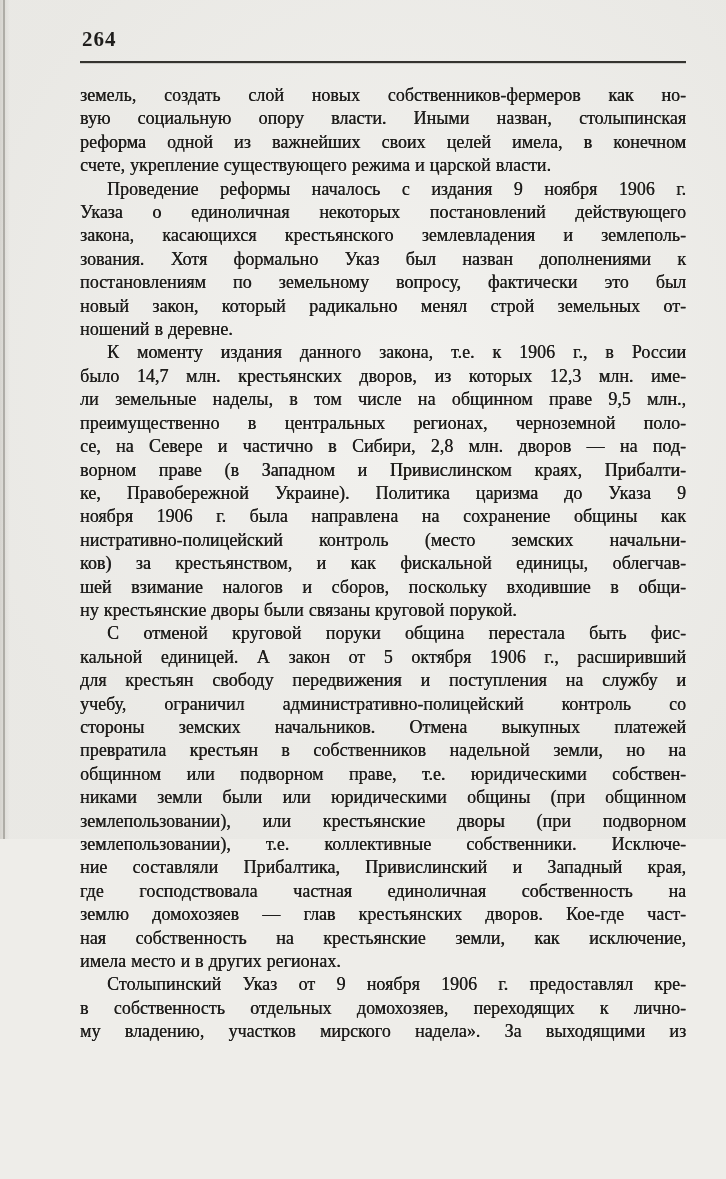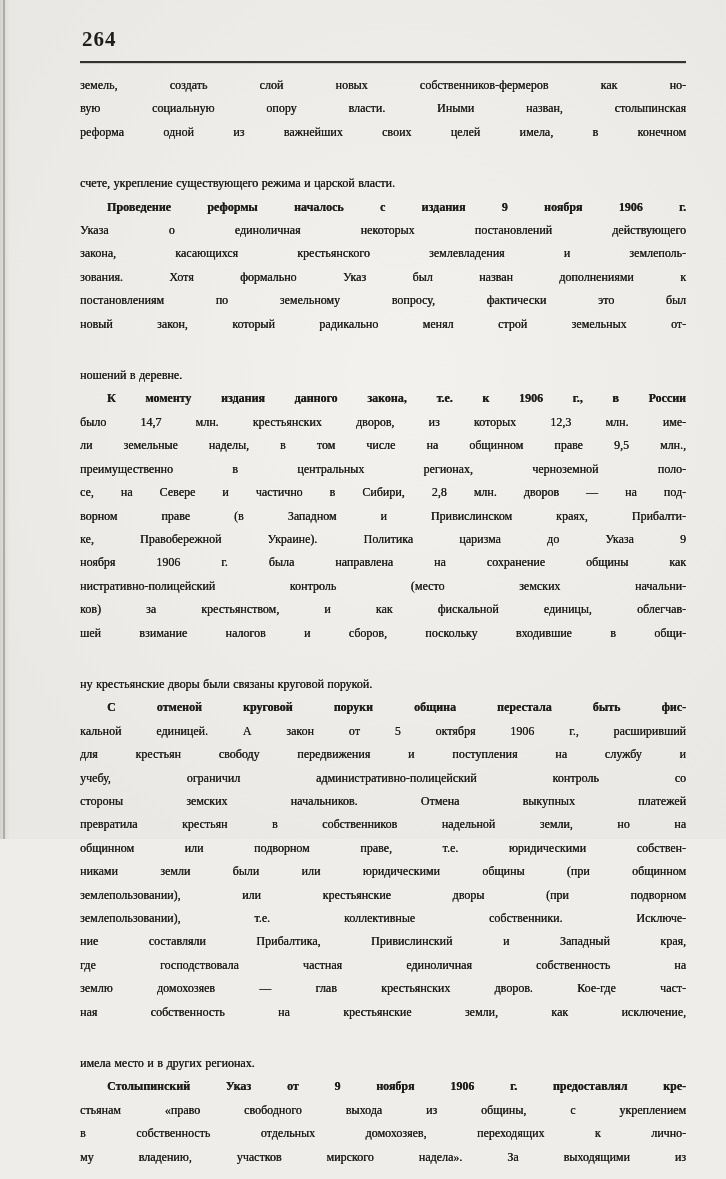--- a/index.html
+++ b/index.html
@@ -45,35 +45,35 @@
     left: 80px;
     top: 61px;
     width: 606px;
     height: 2px;
     background: var(--rule, #34332f);
     box-shadow: 0 0.5px 0 rgba(60,58,52,0.35);
   }
   .text {
     position: absolute;
     left: 80px;
-    top: 74px;
+    top: 84px;
     width: 606px;
-    font-size: 12px;
+    font-size: 18px;
     line-height: 23.4px;
     text-shadow: 0.3px 0 0 currentColor;
   }
   .paragraph { margin: 0; padding: 0; }
   .line {
     text-align: justify;
     text-align-last: justify;
     word-spacing: 0.5px;
     white-space: normal;
   }
-  .line.last { text-align-last: left; margin-top: 28px; }
-  .line.indent { padding-left: 27px; font-weight: bold; }
+  .line.last { text-align-last: left; }
+  .line.indent { padding-left: 27px; }
 </style>
 </head>
 <body>
 
 <div class="scan">
   <div class="edge-line"></div>
   <span class="pagenum">264</span>
   <div class="rule"></div>
   <div class="text" id="text-block">
       <div class="paragraph">
@@ -117,18 +117,17 @@
         <div class="line">землепользовании), или крестьянские дворы (при подворном</div>
         <div class="line">землепользовании), т.е. коллективные собственники. Исключе-</div>
         <div class="line">ние составляли Прибалтика, Привислинский и Западный края,</div>
         <div class="line">где господствовала частная единоличная собственность на</div>
         <div class="line">землю домохозяев — глав крестьянских дворов. Кое-где част-</div>
         <div class="line">ная собственность на крестьянские земли, как исключение,</div>
         <div class="line last">имела место и в других регионах.</div>
       </div>
       <div class="paragraph">
         <div class="line indent">Столыпинский Указ от 9 ноября 1906 г. предоставлял кре-</div>
-        <div class="line">стьянам «право свободного выхода из общины, с укреплением</div>
         <div class="line">в собственность отдельных домохозяев, переходящих к лично-</div>
         <div class="line">му владению, участков мирского надела». За выходящими из</div>
       </div>
     </div>
 </div>
 
 </body></html>

